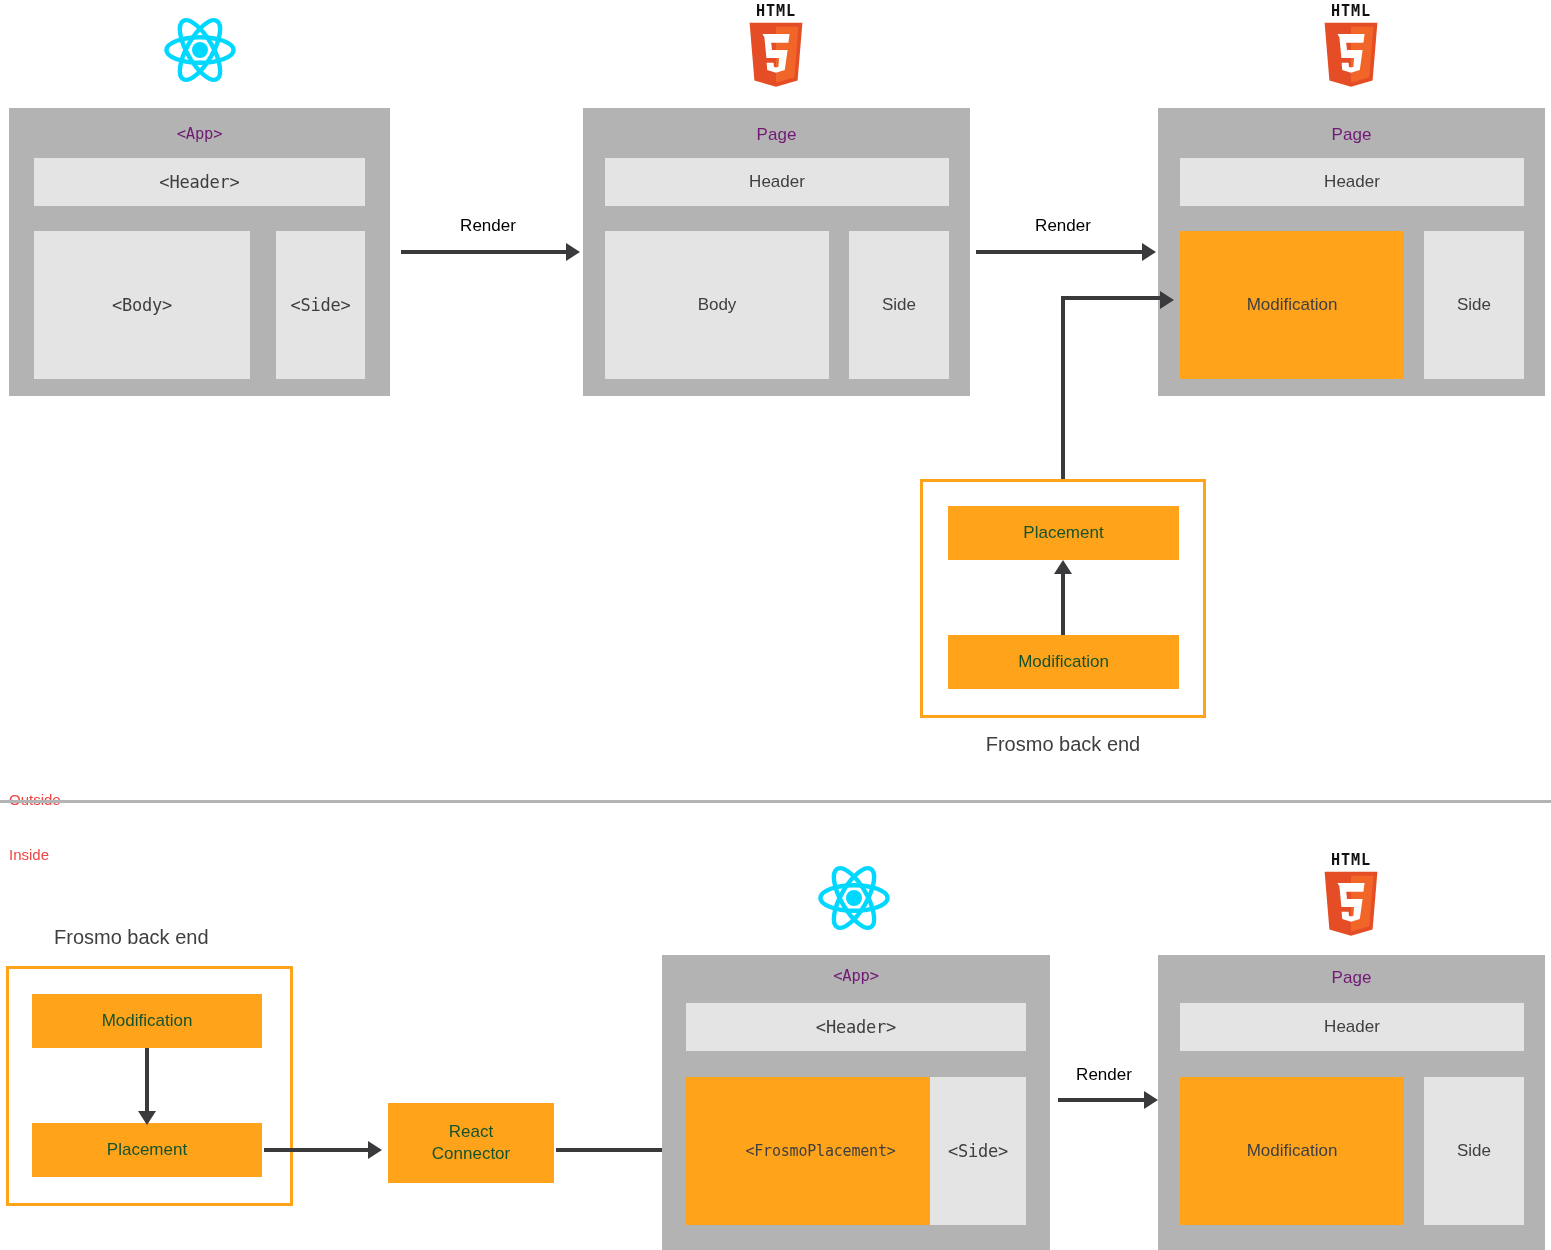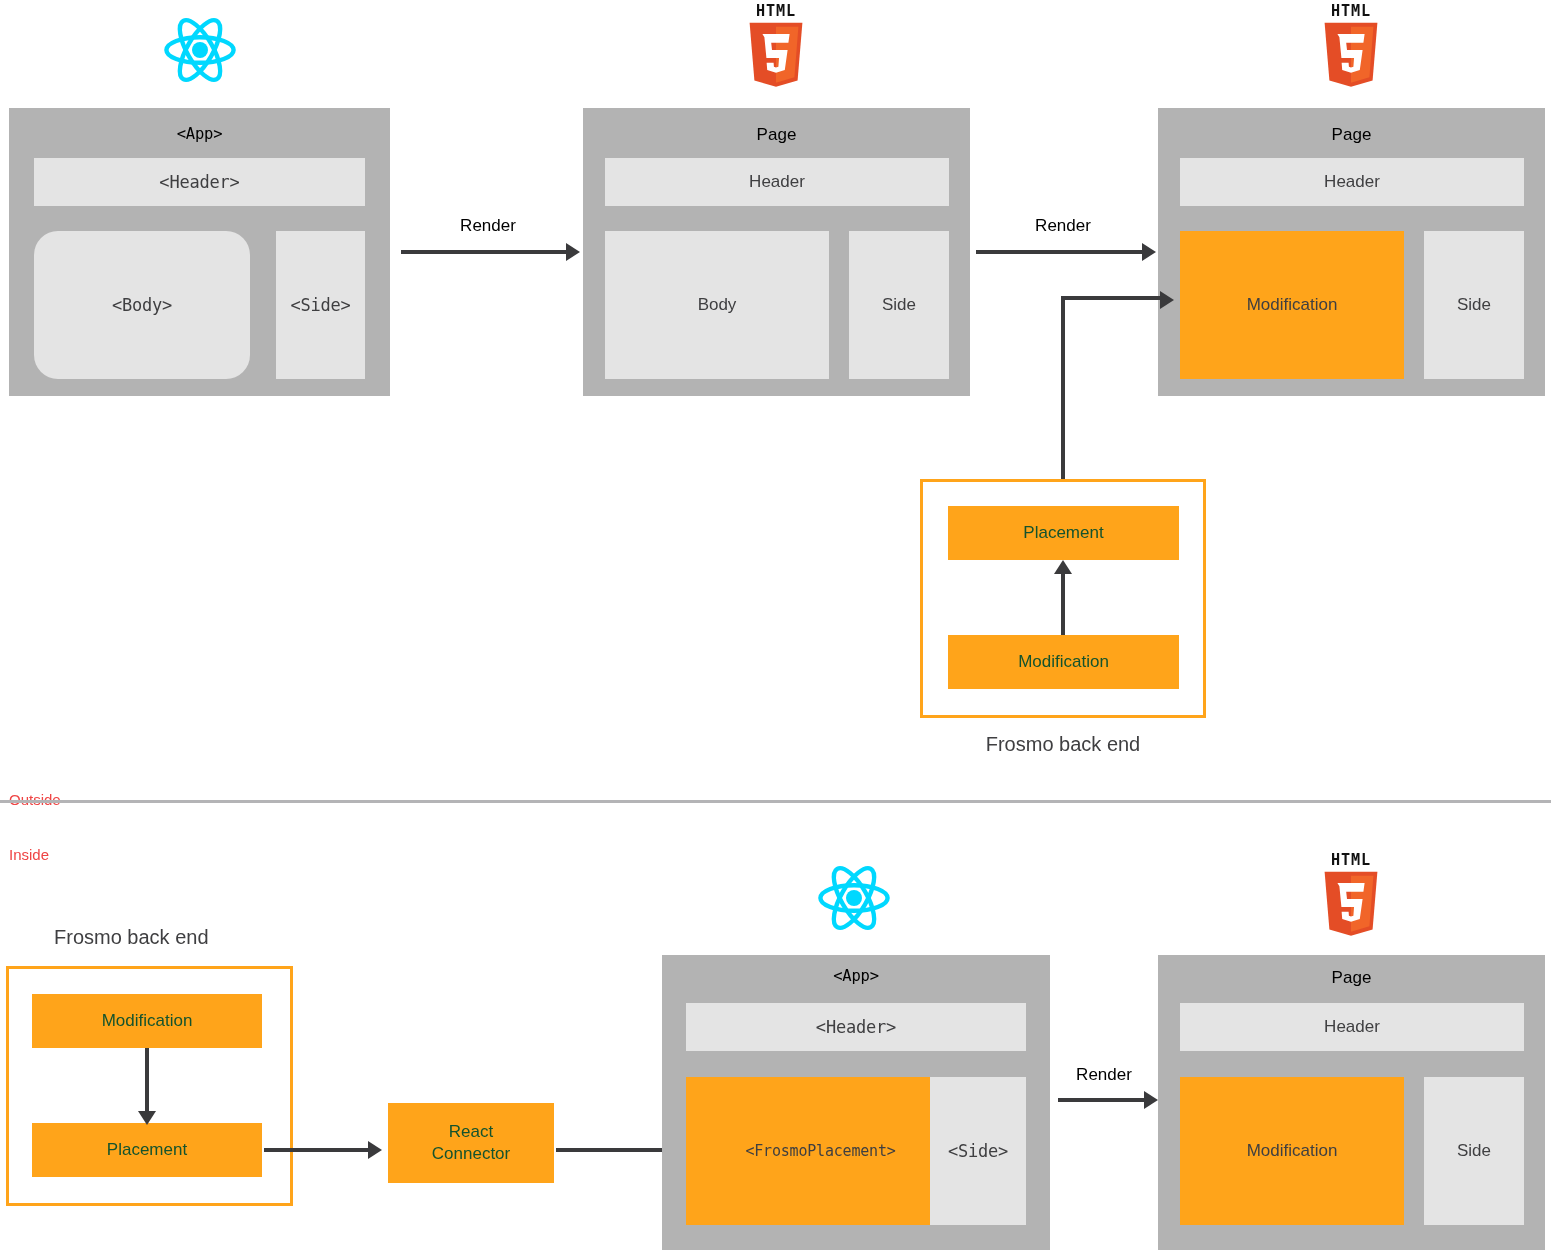--- a/index.html
+++ b/index.html
@@ -24,21 +24,21 @@
     position: absolute;
     background: #b3b3b3;
     box-sizing: border-box;
   }
   .block-title {
     position: absolute;
     left: 0;
     right: 0;
     text-align: center;
     font-size: 17px;
-    color: #000000;
+    color: #701a75;
     letter-spacing: .1px;
   }
   .mono {
     font-family: "DejaVu Sans Mono", "Liberation Mono", monospace;
     font-size: 15.5px;
     letter-spacing: -0.2px;
   }
   .inner {
     position: absolute;
     background: #e4e4e4;
@@ -145,21 +145,21 @@
         <ellipse cx="50" cy="50" rx="42" ry="16"></ellipse>
         <ellipse cx="50" cy="50" rx="42" ry="16" transform="rotate(60 50 50)"></ellipse>
         <ellipse cx="50" cy="50" rx="42" ry="16" transform="rotate(120 50 50)"></ellipse>
       </g>
     </svg>
   </div>
 
   <div class="block" style="left:9px; top:108px; width:381px; height:288px;">
     <div class="block-title mono" style="top:17px;">&lt;App&gt;</div>
     <div class="inner mono" style="left:25px; top:50px; width:331px; height:48px;">&lt;Header&gt;</div>
-    <div class="inner mono" style="left:25px; top:123px; width:216px; height:148px;border-radius:24px;">&lt;Body&gt;</div>
+    <div class="inner mono" style="left:25px; top:123px; width:216px; height:148px;">&lt;Body&gt;</div>
     <div class="inner mono" style="left:267px; top:123px; width:89px; height:148px;">&lt;Side&gt;</div>
   </div>
 
   <div class="arrow-label" style="left:400px; top:216px; width:176px;">Render</div>
   <div class="arrow-line arrow-h" style="left:401px; top:250px; width:165px;"></div>
   <div class="arrow-head ah-right" style="left:566px; top:243px;"></div>
 
   <div class="logo" style="left:736px; top:2px; width:80px; height:88px;">
     <svg width="80" height="88" viewBox="0 0 100 110">
       <text x="50" y="17" font-family="DejaVu Sans Mono, monospace" font-size="19" font-weight="bold" fill="#111111" text-anchor="middle" letter-spacing="1">HTML</text>

